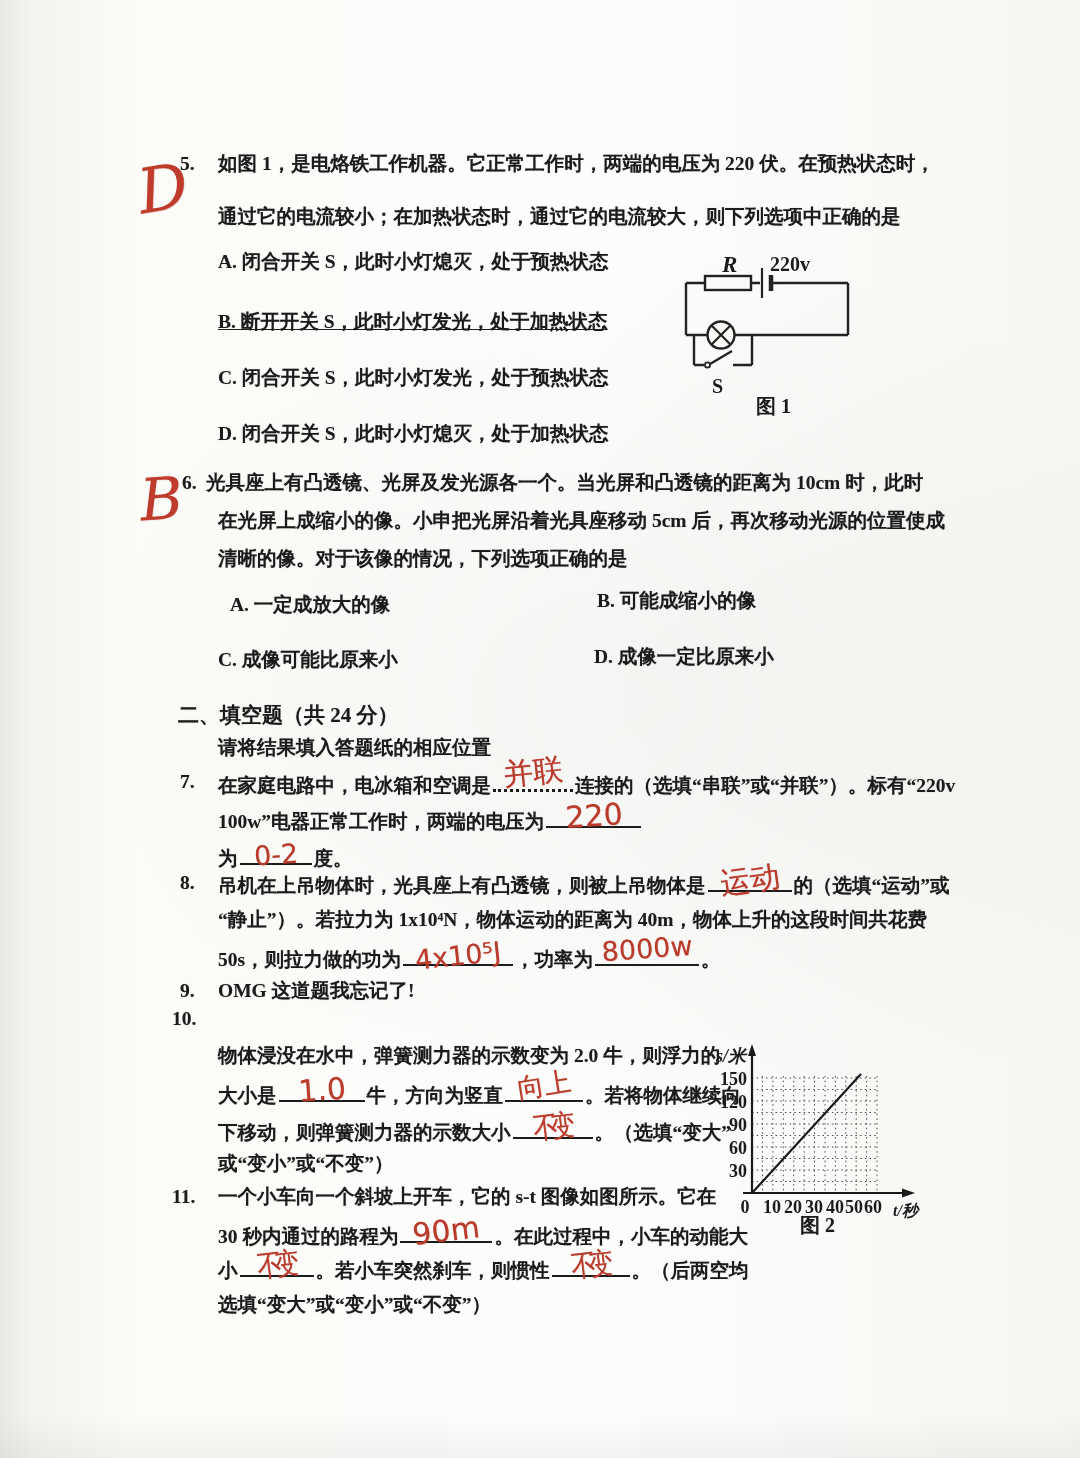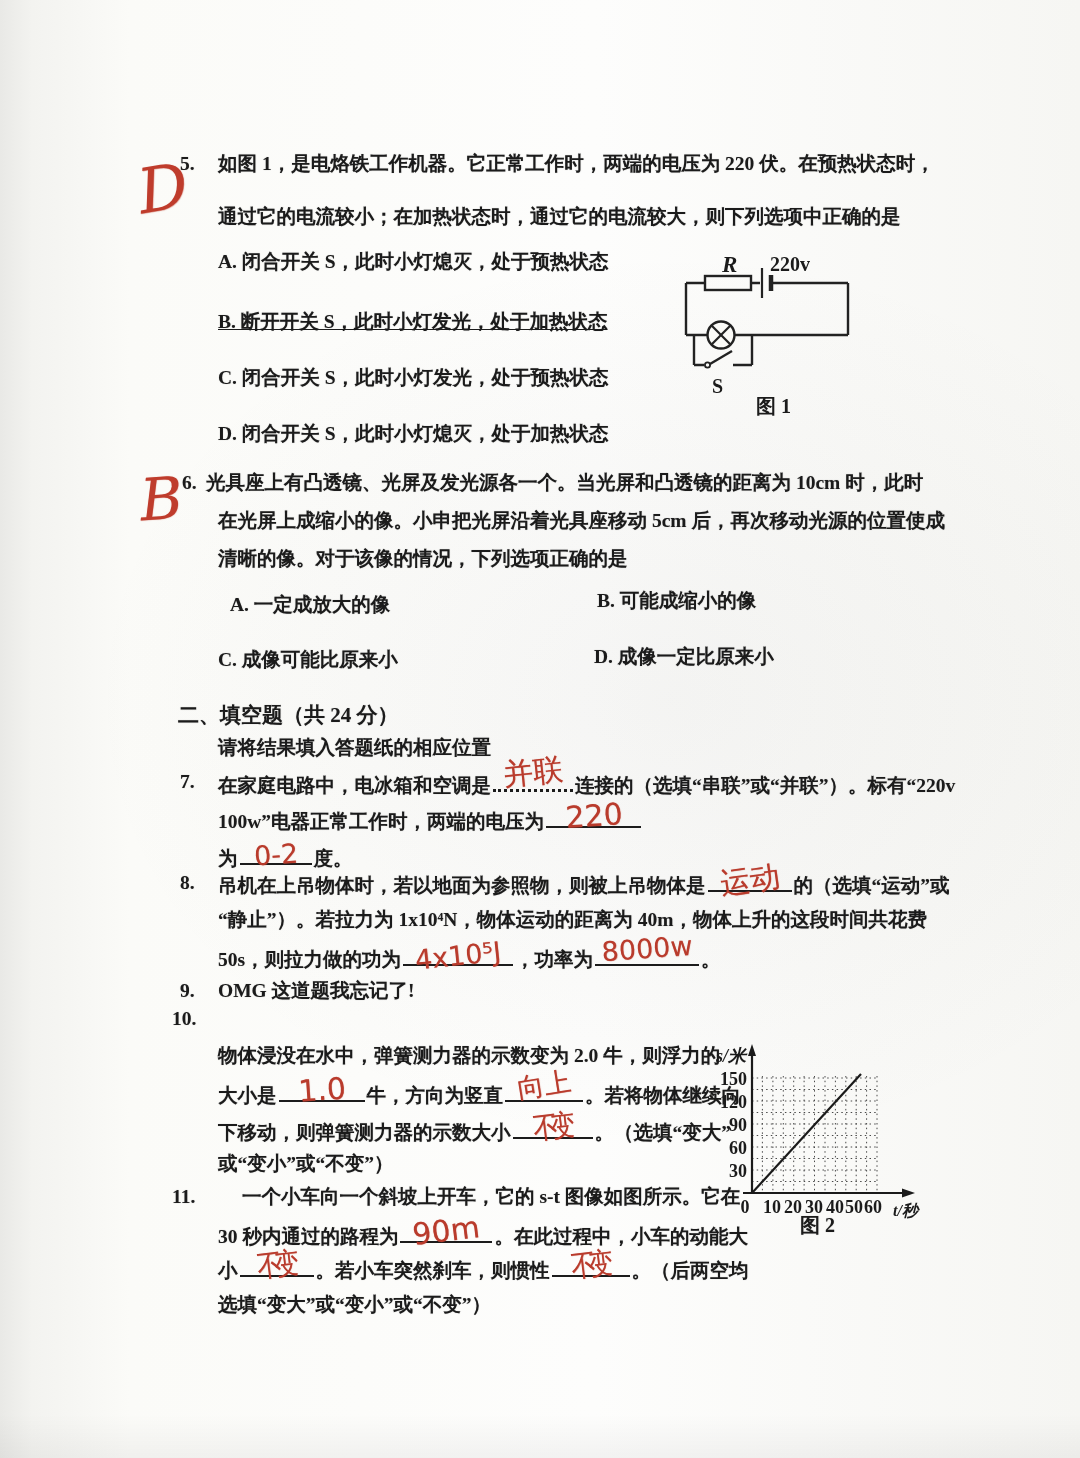--- a/index.html
+++ b/index.html
@@ -93,21 +93,21 @@
 
   <div class="t sect" style="left:178px;top:702px;">二、填空题（共 24 分）</div>
   <div class="t" style="left:218px;top:736px;">请将结果填入答题纸的相应位置</div>
 
   <div class="t" style="left:180px;top:770px;">7.</div>
   <div class="t" style="left:218px;top:770px;"><span>在家庭电路中，电冰箱和空调是</span><span class="blank dotted" style="width:80px;"><span class="ans big up" style="transform:translateX(-50%) rotate(-6deg);">并联</span></span><span>连接的（选填“串联”或“并联”）。标有“220v</span></div>
   <div class="t" style="left:218px;top:807px;"><span>100w”电器正常工作时，两端的电压为</span><span class="blank" style="width:95px;"><span class="ans big">220</span></span></div>
   <div class="t" style="left:218px;top:844px;"><span>为</span><span class="blank" style="width:72px;"><span class="ans">0-2</span></span><span>度。</span></div>
 
   <div class="t" style="left:180px;top:871px;">8.</div>
-  <div class="t" style="left:218px;top:871px;"><span>吊机在上吊物体时，若以地面为参照物，则被上吊物体是</span><span class="blank" style="width:84px;"><span class="ans big" style="transform:translateX(-50%) rotate(-8deg);">运动</span></span><span>的（选填“运动”或</span></div>
+  <div class="t" style="left:218px;top:871px;"><span>吊机在上吊物体时，光具座上有凸透镜，则被上吊物体是</span><span class="blank" style="width:84px;"><span class="ans big" style="transform:translateX(-50%) rotate(-8deg);">运动</span></span><span>的（选填“运动”或</span></div>
   <div class="t" style="left:218px;top:908px;font-family:Liberation Serif, serif;">“静止”）。若拉力为 1x10⁴N，物体运动的距离为 40m，物体上升的这段时间共花费</div>
   <div class="t" style="left:218px;top:945px;"><span>50s，则拉力做的功为</span><span class="blank" style="width:110px;"><span class="ans" style="transform:translateX(-50%) rotate(-6deg);">4x10⁵J</span></span><span>，功率为</span><span class="blank" style="width:104px;"><span class="ans up">8000w</span></span><span>。</span></div>
 
   <div class="t" style="left:180px;top:979px;">9.</div>
   <div class="t" style="left:218px;top:979px;">OMG 这道题我忘记了!</div>
 
   <div class="t" style="left:172px;top:1007px;">10.</div>
   <div class="t" style="left:218px;top:1044px;">物体浸没在水中，弹簧测力器的示数变为 2.0 牛，则浮力的</div>
   <div class="t" style="left:218px;top:1081px;"><span>大小是</span><span class="blank" style="width:86px;"><span class="ans big">1.0</span></span><span>牛，方向为竖直</span><span class="blank" style="width:78px;"><span class="ans up" style="transform:translateX(-50%) rotate(-9deg);">向上</span></span><span>。若将物体继续向</span></div>
   <div class="t" style="left:218px;top:1118px;"><span>下移动，则弹簧测力器的示数大小</span><span class="blank" style="width:80px;"><span class="ans big squish">不变</span></span><span>。（选填“变大”</span></div>
@@ -145,18 +145,18 @@
       <text x="112" y="177">30</text>
       <text x="133" y="177">40</text>
       <text x="152" y="177">50</text>
       <text x="171" y="177">60</text>
     </g>
     <text x="191" y="180" font-size="16" font-style="italic">t/秒</text>
   </svg>
   <div class="t" style="left:800px;top:1213px;font-size:20px;">图 2</div>
 
   <div class="t" style="left:172px;top:1185px;">11.</div>
-  <div class="t" style="left:218px;top:1185px;margin-left:24px;">一个小车向一个斜坡上开车，它的 s-t 图像如图所示。它在</div>
+  <div class="t" style="left:218px;top:1185px;">一个小车向一个斜坡上开车，它的 s-t 图像如图所示。它在</div>
   <div class="t" style="left:218px;top:1222px;"><span>30 秒内通过的路程为</span><span class="blank" style="width:92px;"><span class="ans big" style="transform:translateX(-50%) rotate(-7deg);">90m</span></span><span>。在此过程中，小车的动能大</span></div>
   <div class="t" style="left:218px;top:1256px;"><span>小</span><span class="blank" style="width:74px;"><span class="ans big squish">不变</span></span><span>。若小车突然刹车，则惯性</span><span class="blank" style="width:78px;"><span class="ans big squish">不变</span></span><span>。（后两空均</span></div>
   <div class="t" style="left:218px;top:1293px;">选填“变大”或“变小”或“不变”）</div>
 
 </div>
 
 </body></html>

